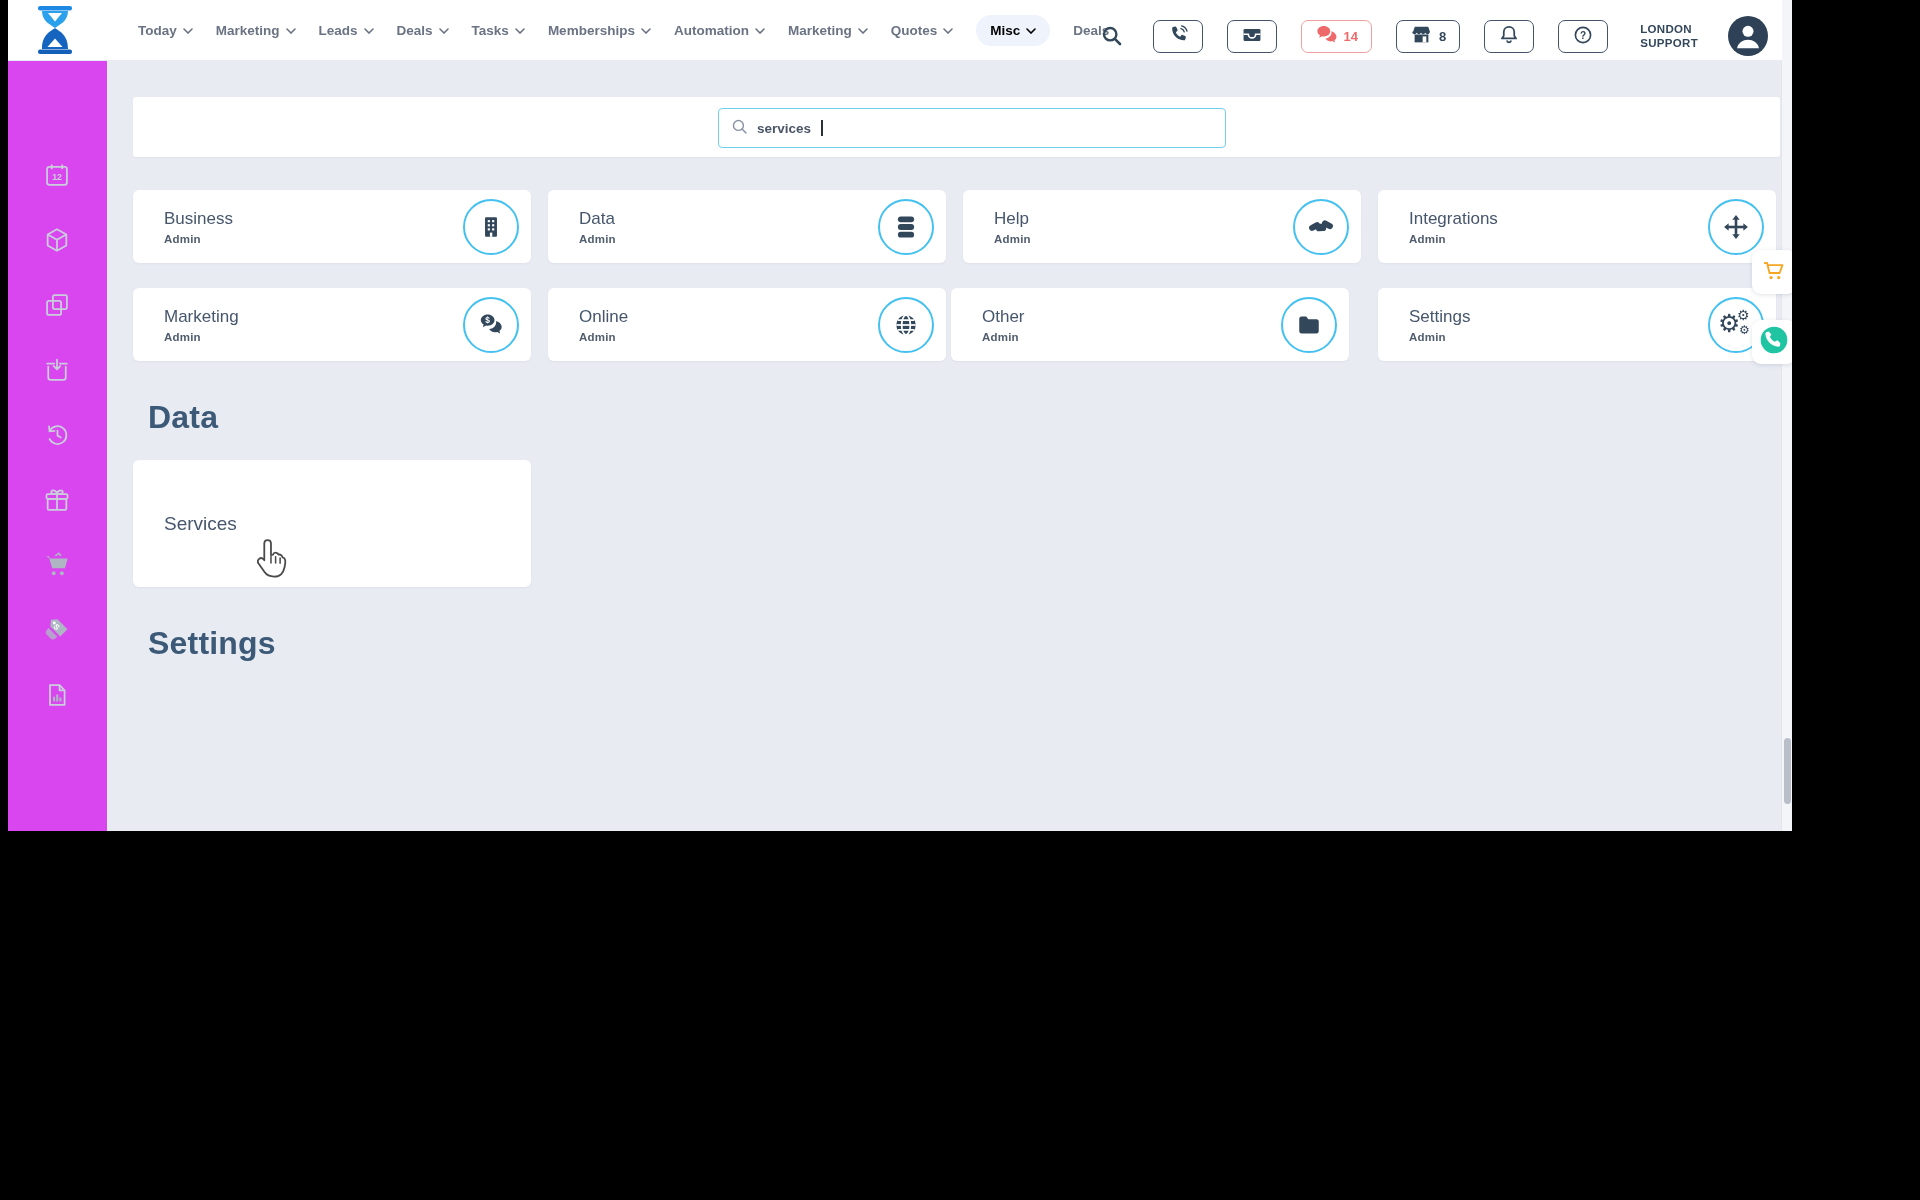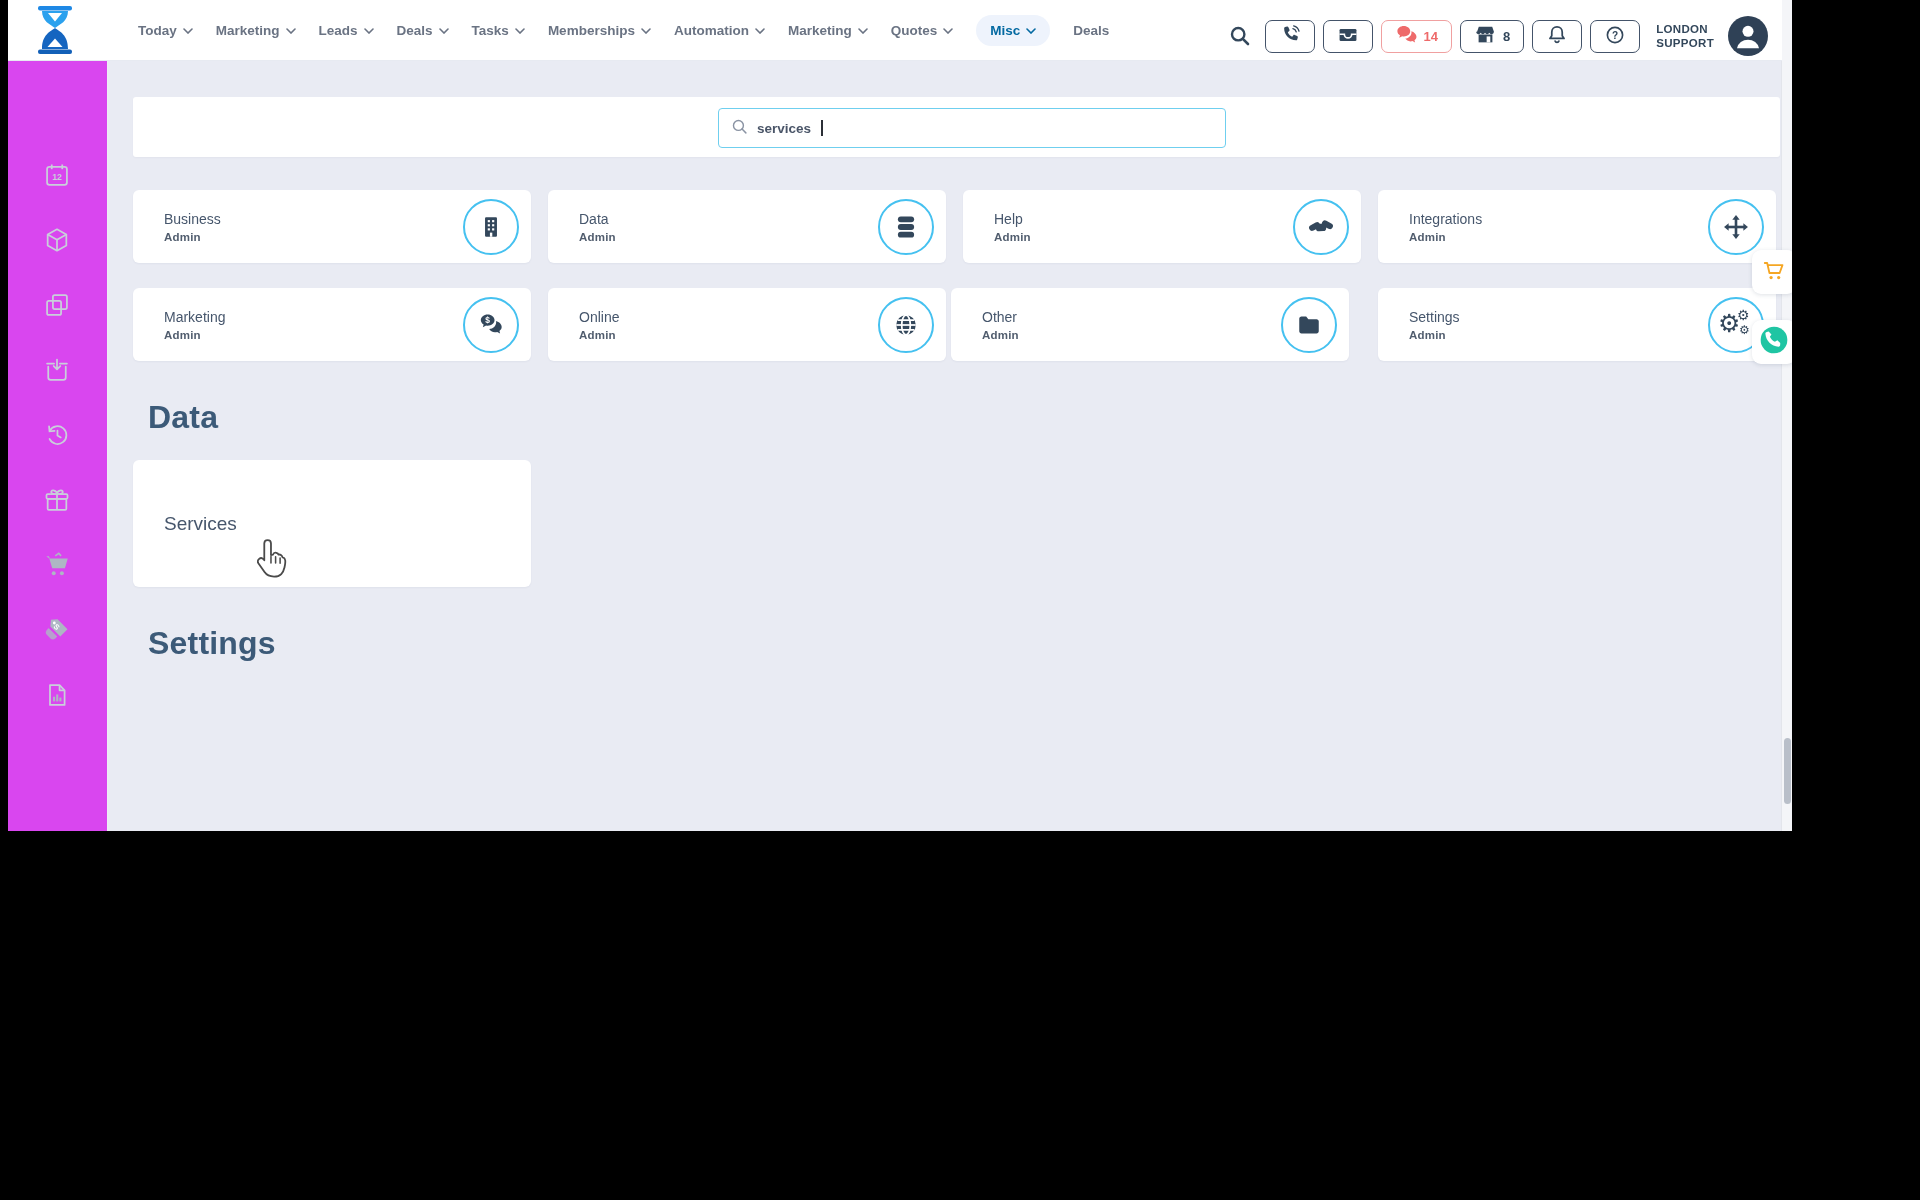--- a/index.html
+++ b/index.html
@@ -10,43 +10,43 @@
   
   .scroll-track{position:absolute;right:0;top:0;width:10px;height:831px;background:#f4f5f8;border-left:1px solid #e3e5eb;}
   .scroll-thumb{position:absolute;right:1px;top:738px;width:7px;height:66px;background:#b9bfc9;border-radius:4px;}
 
   
   .topbar{position:absolute;left:0;top:0;right:10px;height:60px;background:#fff;border-bottom:1px solid #e7eaf1;z-index:6;}
   .logo{position:absolute;left:20px;top:3px;width:54px;height:54px;}
   .nav{position:absolute;left:130px;top:0;height:60px;display:flex;align-items:center;gap:23px;}
   .nav-item{display:flex;align-items:center;gap:6px;font-size:13.5px;font-weight:600;color:#6a7383;cursor:pointer;white-space:nowrap;}
   .nav-item .chev{display:inline-flex;margin-top:2px;}
-  .nav-item.active{color:#0369a1;background:#eef3fc;padding:8px 14px;border-radius:18px;}
-  .hdr-right{position:absolute;right:14px;top:0;height:72px;display:flex;align-items:center;gap:8px;}
+  .nav-item.active{color:#000000;background:#eef3fc;padding:8px 14px;border-radius:18px;}
+  .hdr-right{position:absolute;right:14px;top:0;height:72px;display:flex;align-items:center;gap:24px;}
   .hbtn{height:31px;border:1.8px solid #44546a;border-radius:7px;background:#fff;display:flex;align-items:center;justify-content:center;
         gap:6px;padding:0 13px;color:#33475b;font-weight:700;font-size:13px;cursor:pointer;}
   .hbtn.chat{border-color:#f0a0a0;color:#ee6a6a;}
   .search-glyph{margin-right:5px;display:flex;cursor:pointer;}
   .account{font-size:11.5px;font-weight:700;color:#33475b;line-height:1.25;text-align:left;margin:0 6px 0 8px;letter-spacing:.3px;}
   .avatar{width:40px;height:40px;border-radius:50%;background:#2f4156;display:flex;align-items:center;justify-content:center;cursor:pointer;}
 
   
   .sidebar{position:absolute;left:0;top:60px;width:99px;height:771px;background:#d946ef;border-right:1px solid #eceef4;z-index:5;}
   .side-icon{position:absolute;left:35px;width:28px;height:28px;cursor:pointer;}
 
   
   .banner{position:absolute;left:125px;top:97px;width:1647px;height:60px;background:#fff;border-radius:3px;box-shadow:0 1px 2px rgba(40,60,90,.04);}
   .search-box{position:absolute;left:710px;top:108px;width:482px;height:38px;background:#fff;border:1px solid #6fcfef;border-radius:4px;
               display:flex;align-items:center;padding:0 12px;gap:9px;font-size:13.5px;font-weight:700;color:#4a5568;cursor:text;z-index:2;}
   .caret{display:inline-block;width:1.5px;height:16px;background:#2b2f36;margin-left:1px;}
 
   .cat-card{position:absolute;width:398px;height:73px;background:#fff;border-radius:6px;display:flex;align-items:center;
             padding:0 12px 0 31px;box-sizing:border-box;box-shadow:0 1px 2px rgba(40,60,90,.05);cursor:pointer;}
   .cat-txt{display:flex;flex-direction:column;}
-  .cat-title{font-size:14px;font-weight:500;color:#46566c;}
+  .cat-title{font-size:17px;font-weight:500;color:#46566c;}
   .cat-sub{font-size:11.5px;font-weight:700;color:#515d6e;margin-top:4px;letter-spacing:.2px;}
   .ring{margin-left:auto;width:52px;height:52px;border:2px solid #45c1f0;border-radius:50%;display:flex;align-items:center;justify-content:center;background:#fff;}
 
   .section-heading{position:absolute;left:140px;font-size:32px;font-weight:600;color:#3c5a78;letter-spacing:.2px;}
   .link-card{position:absolute;width:398px;height:127px;background:#fff;border-radius:6px;display:flex;align-items:center;
              padding-left:31px;box-sizing:border-box;box-shadow:0 1px 2px rgba(40,60,90,.05);cursor:pointer;
              font-size:19px;font-weight:500;color:#46566c;}
 
   
   .fab{position:absolute;left:1744px;width:44px;height:44px;background:#fff;border-radius:9px;display:flex;align-items:center;justify-content:center;

